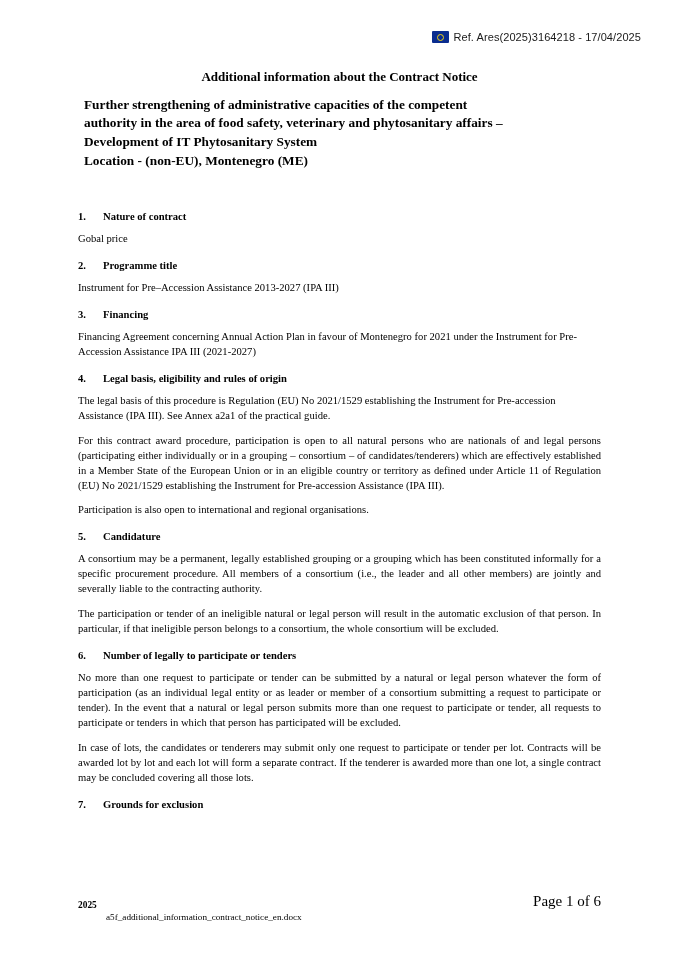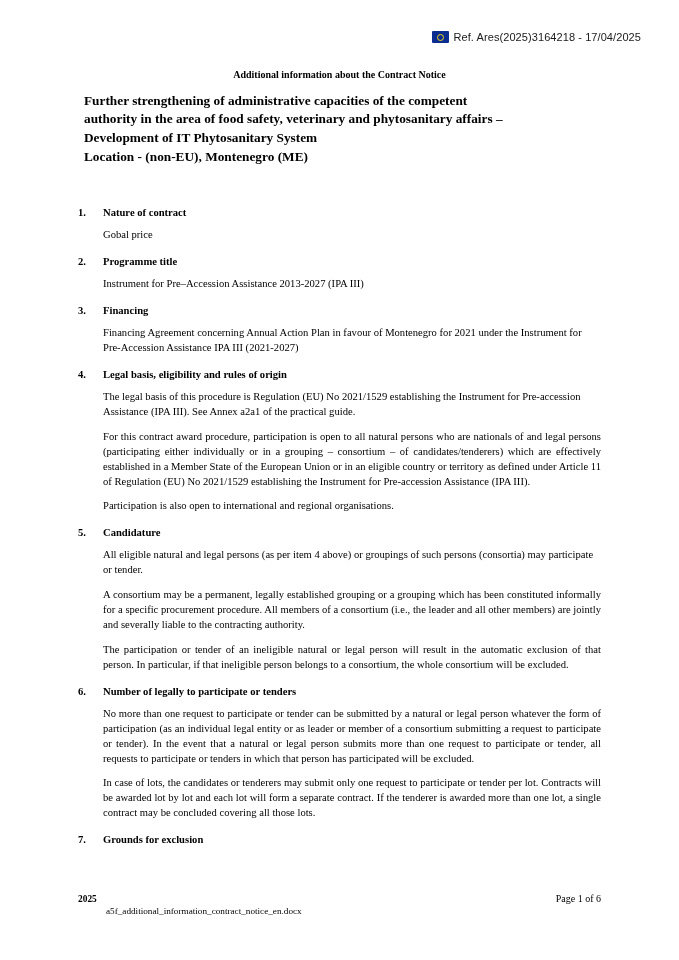--- a/index.html
+++ b/index.html
@@ -66,21 +66,21 @@
     position: absolute;
     left: 78px;
     top: 68px;
     width: 523px;
   }
 
   
   .doc-title {
     text-align: center;
     font-weight: bold;
-    font-size: 10px;
+    font-size: 13px;
     line-height: 1.35;
     margin: 0 0 10px 0;
   }
   .doc-subtitle {
     font-weight: bold;
     font-size: 13.3px;
     line-height: 1.42;
     margin: 0;
     padding: 0 6px;
   }
@@ -101,21 +101,20 @@
     margin-bottom: 9px;
   }
   .sec-num {
     width: 25px;
     flex: none;
   }
   .sec-title {
     flex: 1;
   }
   .sec-body {
-    margin-left: 25px;
   }
   .para {
     font-size: 10.6px;
     line-height: 1.42;
     text-align: justify;
     margin: 0 0 9.5px 0;
     hyphens: none;
   }
   .para:last-child { margin-bottom: 0; }
   .para.no-justify { text-align: left; }
@@ -130,21 +129,21 @@
   .footer-row {
     display: flex;
     justify-content: space-between;
     align-items: flex-end;
   }
   .footer-year {
     font-weight: bold;
     font-size: 9.4px;
   }
   .footer-page {
-    font-size: 10px;
+    font-size: 15px;
     font-family: Liberation Serif, serif;
   }
   .footer-file {
     font-size: 9.2px;
     margin-top: 2px;
     margin-left: 28px;
   }
 </style>
 </head>
 <body>
@@ -211,21 +210,20 @@
           <p class="para no-justify">Participation is also open to international and regional organisations.</p>
         </div>
       </div>
 
       <div class="section">
         <div class="sec-heading">
           <span class="sec-num">5.</span>
           <span class="sec-title">Candidature</span>
         </div>
         <div class="sec-body">
-          <p class="para no-justify">All eligible natural and legal persons (as per item 4 above) or groupings of such persons (consortia) may participate or tender.</p>
           <p class="para">A consortium may be a permanent, legally established grouping or a grouping which has been constituted informally for a specific procurement procedure. All members of a consortium (i.e., the leader and all other members) are jointly and severally liable to the contracting authority.</p>
           <p class="para">The participation or tender of an ineligible natural or legal person will result in the automatic exclusion of that person. In particular, if that ineligible person belongs to a consortium, the whole consortium will be excluded.</p>
         </div>
       </div>
 
       <div class="section">
         <div class="sec-heading">
           <span class="sec-num">6.</span>
           <span class="sec-title">Number of legally to participate or tenders</span>
         </div>

